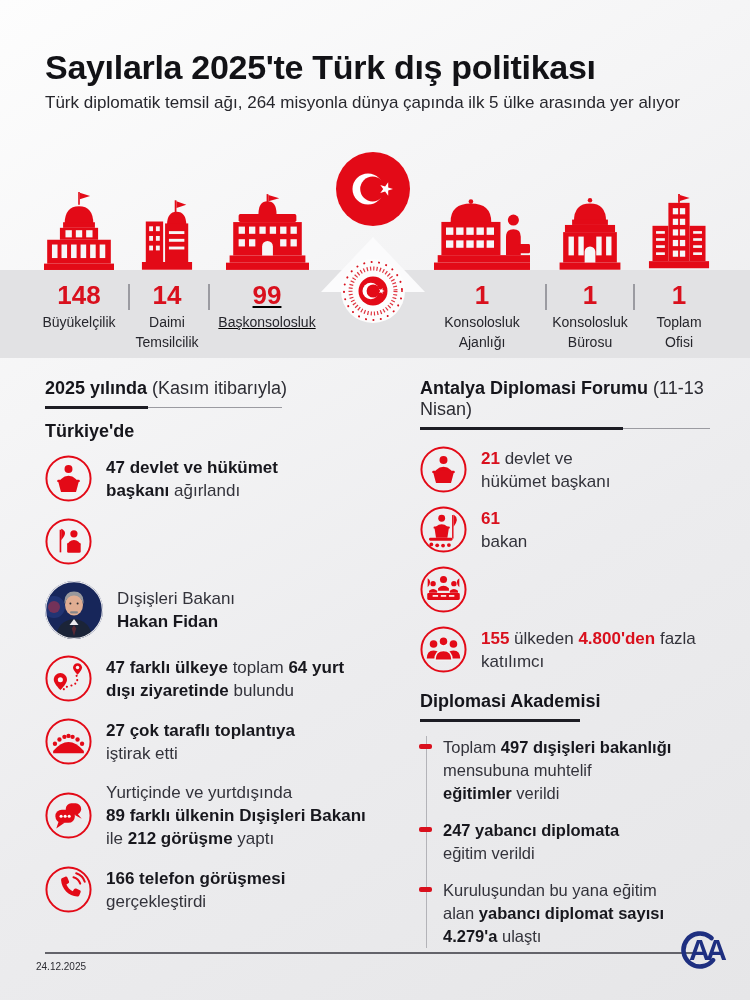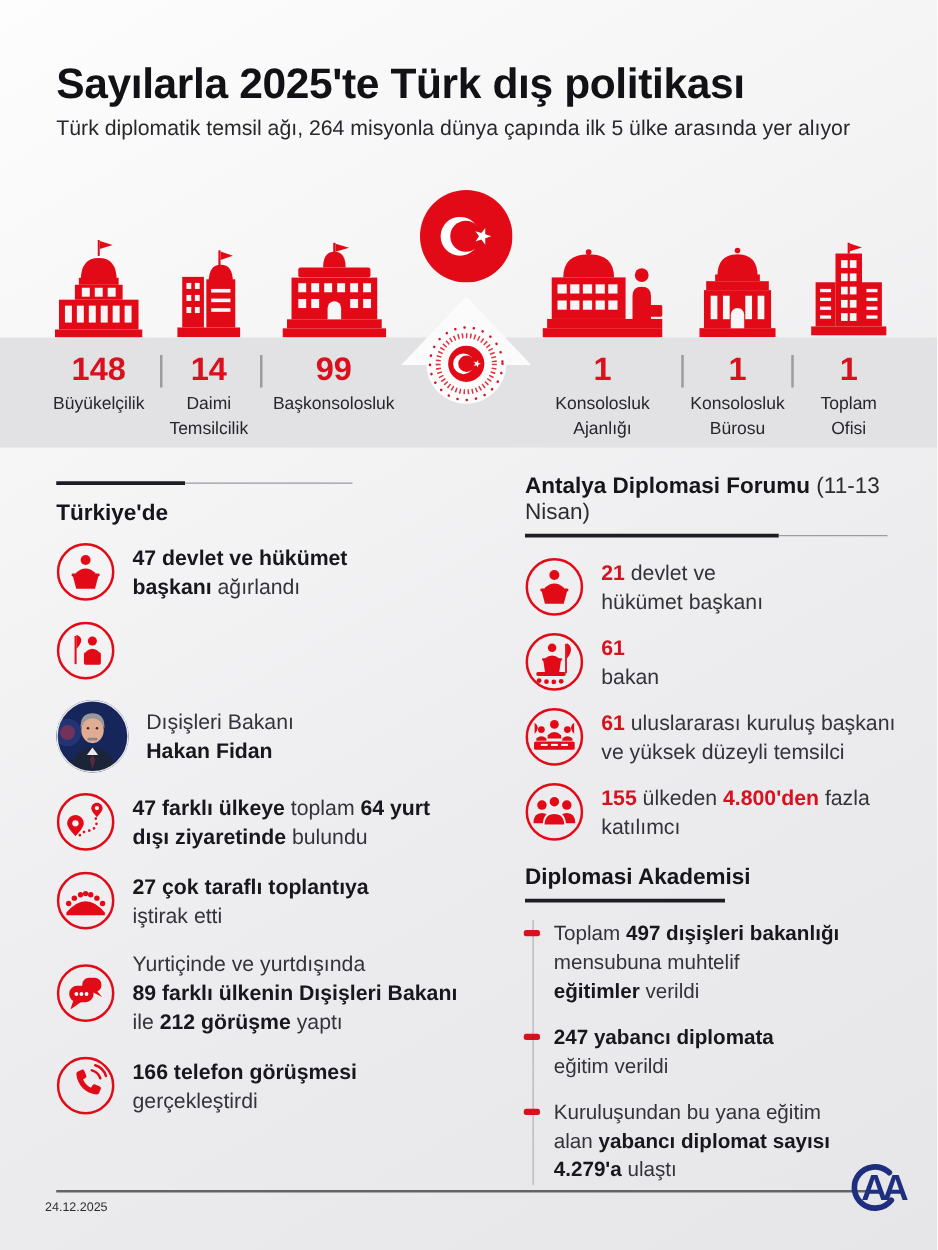--- a/index.html
+++ b/index.html
@@ -152,21 +152,21 @@
             <rect x="48.5" y="36" width="7" height="8"></rect>
             <rect x="60" y="36" width="7" height="8"></rect>
             <rect x="71.5" y="36" width="7" height="8"></rect>
             <rect x="14" y="50" width="7" height="8"></rect>
             <rect x="25.5" y="50" width="7" height="8"></rect>
             <rect x="60" y="50" width="7" height="8"></rect>
             <rect x="71.5" y="50" width="7" height="8"></rect>
             <path d="M40,68 v-10 a6,6 0 0 1 12,0 v10 Z"></path>
           </g>
         </svg></div>
-      <div class="stat-group" style="left: 202px; top: 282px;">
+      <div class="stat-group" style="left: 202px; top: 282px; text-decoration: underline;">
         <div class="stat-value">99</div>
         <div class="stat-label">Başkonsolosluk</div>
       </div>
       <div class="building" style="left: 434px; top: 196px; width: 96px; height: 74px;"><svg viewBox="0 0 104 80" width="100%" height="100%">
           <g fill="#e30a17">
             <path d="M18,28 Q18,8 40,8 Q62,8 62,28 Z"></path>
             <circle cx="40" cy="6" r="2.5"></circle>
             <rect x="8" y="28" width="64" height="36"></rect>
             <circle cx="86" cy="26" r="6"></circle>
             <path d="M78,64 v-20 q0,-8 8,-8 q8,0 8,8 v20 Z"></path>
@@ -247,20 +247,21 @@
           </g>
         </svg></div>
       <div class="stat-group" style="left: 614px; top: 282px;">
         <div class="stat-value">1</div>
         <div class="stat-label">Toplam
 Ofisi</div>
       </div>
     </div>
 
   <div class="col col-left">
+    <div class="sec-head"><span class="hb">2025 yılında</span><span> (Kasım itibarıyla)</span></div>
     <div class="rule" style="width:103px;">
         <span class="thin" style="width:134px;"></span>
       </div>
     <div class="loc-label">Türkiye'de</div>
     <div class="items" id="left-items">
         <div class="item-row">
           <div class="item-icon"><svg viewBox="0 0 52 52" width="100%" height="100%">
               <circle cx="26" cy="26" r="24.4" fill="none" stroke="#e30a17" stroke-width="2.2"></circle>
               <g fill="#e30a17">
                 <circle cx="26" cy="15.5" r="4.4"></circle>
@@ -424,22 +425,20 @@
                 <circle cx="37.5" cy="19.5" r="3"></circle>
                 <path d="M33,27.5 q4.5,-4 9,0 l0,2 h-9 z"></path>
                 <rect x="8" y="30" width="36" height="7.5" rx="1.5"></rect>
               </g>
               <g fill="#ffffff">
                 <rect x="14" y="32.2" width="6" height="1.8"></rect>
                 <rect x="23" y="32.2" width="6" height="1.8"></rect>
                 <rect x="32" y="32.2" width="6" height="1.8"></rect>
               </g>
             </svg></div>
-          <div class="item-text"><span class="seg-b seg-r">61</span><span> uluslararası kuruluş başkanı
-ve yüksek düzeyli temsilci</span></div>
         </div>
         <div class="item-row">
           <div class="item-icon"><svg viewBox="0 0 52 52" width="100%" height="100%">
               <circle cx="26" cy="26" r="24.4" fill="none" stroke="#e30a17" stroke-width="2.2"></circle>
               <g fill="#e30a17">
                 <circle cx="15" cy="20" r="4.2"></circle>
                 <path d="M7.5,36 q0,-9 7.5,-9 q7.5,0 7.5,9 z"></path>
                 <circle cx="37" cy="20" r="4.2"></circle>
                 <path d="M29.5,36 q0,-9 7.5,-9 q7.5,0 7.5,9 z"></path>
               </g>

